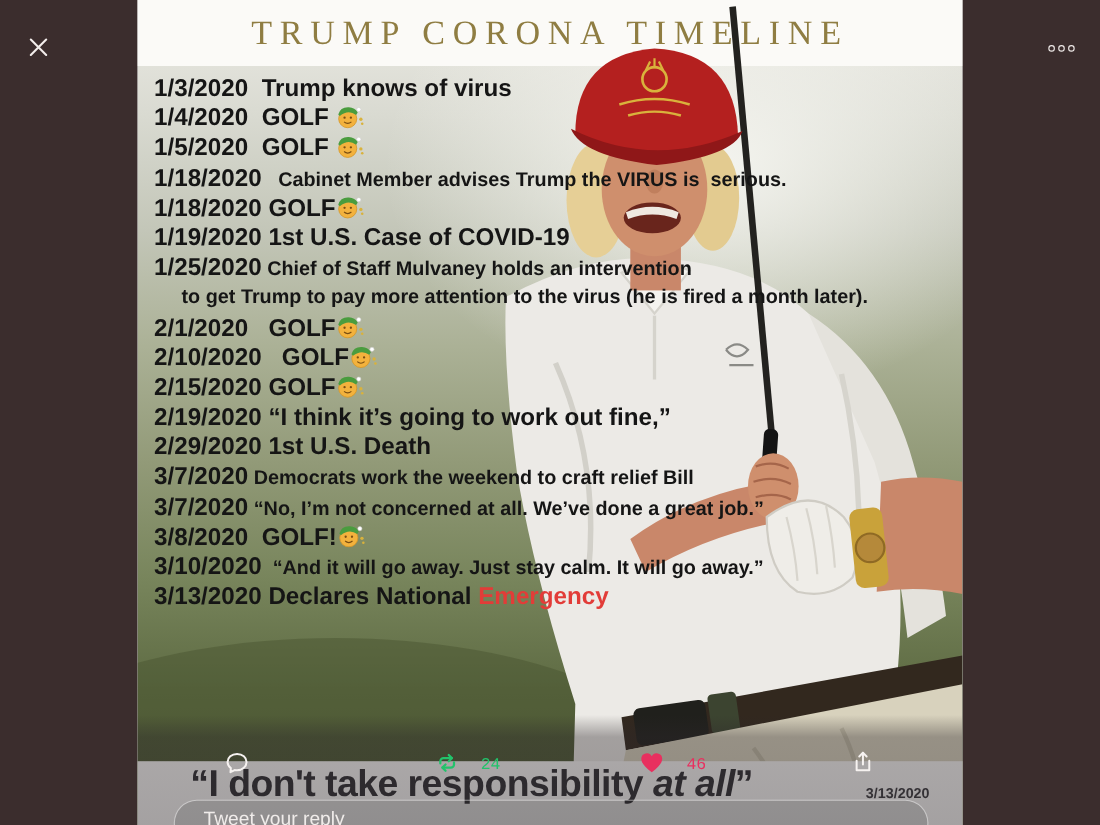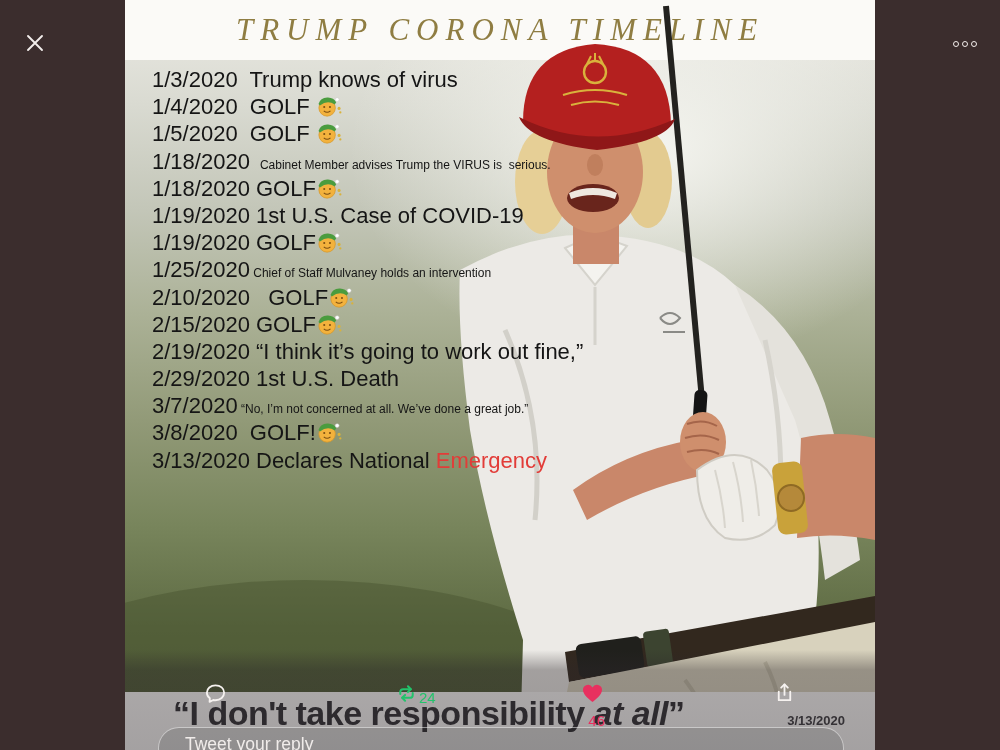--- a/index.html
+++ b/index.html
@@ -22,47 +22,47 @@
 
   
   .media{position:absolute;left:125px;top:0;width:750px;height:750px;overflow:hidden;background:#ddd;}
 
   .photo{position:absolute;inset:0;
     background:
       radial-gradient(ellipse 430px 310px at 70% 20%, rgba(246,246,241,.95), rgba(246,246,241,0) 70%),
       linear-gradient(180deg,#ecebe5 0%,#d9dad1 14%,#c3c6b8 28%,#abb196 42%,#929a78 56%,#78855c 70%,#5d6a42 84%,#4b5734 100%);}
 
   .titleband{position:absolute;left:0;top:0;width:100%;height:60px;background:#fbfaf7;z-index:2;
-    display:flex;align-items:center;justify-content:center;font-style:italic;}
+    display:flex;align-items:center;justify-content:center;}
   .titleband h1{font-family:"Liberation Serif",serif;font-weight:400;font-size:31px;letter-spacing:7px;color:var(--gold);white-space:nowrap;}
 
   .figure{position:absolute;inset:0;z-index:3;pointer-events:none;}
 
   .timeline{position:absolute;left:15px;top:66px;z-index:4;}
-  .t-line{height:27.2px;line-height:27.2px;white-space:pre;color:var(--ink);font-weight:normal;margin-left:12px;}
+  .t-line{height:27.2px;line-height:27.2px;white-space:pre;color:var(--ink);font-weight:bold;}
   .t-line .lg{font-size:22px;}
-  .t-line .sm{font-size:12px;}
+  .t-line .sm{font-size:18px;}
   .t-line .t-red{color:var(--red);}
   .t-line.indent{padding-left:25px;}
   .golfer{display:inline-block;width:27px;height:22px;vertical-align:-3px;}
 
   .strip{position:absolute;left:0;top:692px;width:100%;height:58px;background:#fbfaf8;z-index:5;}
   .strip .quote{position:absolute;left:48px;top:2px;font-size:34px;font-weight:bold;letter-spacing:-0.5px;color:#2e2d31;white-space:nowrap;}
   .strip .quote .it{font-style:italic;}
   .strip .qdate{position:absolute;right:30px;top:21px;font-size:13px;font-weight:bold;color:#3a393d;}
 
   .dim{position:absolute;left:0;top:650px;width:100%;height:100px;z-index:6;pointer-events:none;
     background:linear-gradient(180deg,rgba(44,38,42,0) 0%,rgba(44,38,42,.38) 20%,rgba(44,38,42,.42) 100%);}
 
   .actions{position:absolute;left:0;top:680px;width:100%;height:28px;z-index:7;}
-  .act{position:absolute;display:flex;align-items:flex-end;gap:1px;cursor:pointer;}
+  .act{position:absolute;display:flex;align-items:center;gap:19px;cursor:pointer;font-family:Liberation Mono, monospace;}
   .act .cnt{font-size:15px;line-height:22px;}
   .act-reply{left:79px;top:2px;}
   .act-rt{left:270px;top:2px;}  .act-rt .cnt{color:var(--green);}
-  .act-like{left:455px;top:1px;flex-direction:column;} .act-like .cnt{color:var(--pink);}
+  .act-like{left:455px;top:1px;} .act-like .cnt{color:var(--pink);}
   .act-share{left:648px;top:1px;}
 
   .replybar{position:absolute;left:33px;top:727px;width:686px;height:42px;z-index:8;
     border:1.2px solid rgba(255,255,255,.5);border-radius:21px;background:rgba(30,26,30,.14);}
   .replybar input{position:absolute;left:26px;top:3px;width:600px;height:26px;border:0;outline:0;background:transparent;
     font-family:"Liberation Sans",sans-serif;font-size:17.5px;color:#fff;}
   .replybar input::placeholder{color:#f0ecea;opacity:1;}
 </style>
 </head>
 <body>
@@ -175,31 +175,32 @@
             <circle cx="11" cy="13.5" r="8.6" fill="#f3b23d" stroke="#d6992a" stroke-width=".8"></circle>
             <circle cx="8" cy="12.5" r="1.1" fill="#7a4e12"></circle>
             <circle cx="14" cy="12.5" r="1.1" fill="#7a4e12"></circle>
             <path d="M7.5 16.5 q 3.5 3 7 0" stroke="#7a4e12" stroke-width="1.1" fill="none"></path>
             <path d="M2 9.5 Q 4 2.2 12 2.6 Q 18 3 20.5 7.5 L 19 10 Q 11.5 4.5 3.5 11 Z" fill="#4a9c3e"></path>
             <circle cx="21.5" cy="4.8" r="2" fill="#ffffff" stroke="#cccccc" stroke-width=".5"></circle>
             <circle cx="23.5" cy="14" r="1.6" fill="#d9b23c"></circle>
             <circle cx="24.8" cy="18.2" r="1.2" fill="#d9b23c"></circle>
           </svg></span></div>
       <div class="t-line"><span class="lg">1/19/2020</span><span class="lg"> 1st U.S. Case of COVID-19</span></div>
-      <div class="t-line"><span class="lg">1/19/2020</span><span class="lg"> GOLF</span><span class="golfer"><svg width="27" height="22" viewBox="0 0 27 23">
-            <circle cx="11" cy="13.5" r="8.6" fill="#f3b23d" stroke="#d6992a" stroke-width=".8"></circle>
-            <circle cx="8" cy="12.5" r="1.1" fill="#7a4e12"></circle>
-            <circle cx="14" cy="12.5" r="1.1" fill="#7a4e12"></circle>
-            <path d="M7.5 16.5 q 3.5 3 7 0" stroke="#7a4e12" stroke-width="1.1" fill="none"></path>
-            <path d="M2 9.5 Q 4 2.2 12 2.6 Q 18 3 20.5 7.5 L 19 10 Q 11.5 4.5 3.5 11 Z" fill="#4a9c3e"></path>
-            <circle cx="21.5" cy="4.8" r="2" fill="#ffffff" stroke="#cccccc" stroke-width=".5"></circle>
-            <circle cx="23.5" cy="14" r="1.6" fill="#d9b23c"></circle>
-            <circle cx="24.8" cy="18.2" r="1.2" fill="#d9b23c"></circle>
-          </svg></span></div>
       <div class="t-line"><span class="lg">1/25/2020</span><span class="sm"> Chief of Staff Mulvaney holds an intervention</span></div>
+      <div class="t-line indent"><span class="sm">to get Trump to pay more attention to the virus (he is fired a month later).</span></div>
+      <div class="t-line"><span class="lg">2/1/2020</span><span class="lg">   GOLF</span><span class="golfer"><svg width="27" height="22" viewBox="0 0 27 23">
+            <circle cx="11" cy="13.5" r="8.6" fill="#f3b23d" stroke="#d6992a" stroke-width=".8"></circle>
+            <circle cx="8" cy="12.5" r="1.1" fill="#7a4e12"></circle>
+            <circle cx="14" cy="12.5" r="1.1" fill="#7a4e12"></circle>
+            <path d="M7.5 16.5 q 3.5 3 7 0" stroke="#7a4e12" stroke-width="1.1" fill="none"></path>
+            <path d="M2 9.5 Q 4 2.2 12 2.6 Q 18 3 20.5 7.5 L 19 10 Q 11.5 4.5 3.5 11 Z" fill="#4a9c3e"></path>
+            <circle cx="21.5" cy="4.8" r="2" fill="#ffffff" stroke="#cccccc" stroke-width=".5"></circle>
+            <circle cx="23.5" cy="14" r="1.6" fill="#d9b23c"></circle>
+            <circle cx="24.8" cy="18.2" r="1.2" fill="#d9b23c"></circle>
+          </svg></span></div>
       <div class="t-line"><span class="lg">2/10/2020</span><span class="lg">   GOLF</span><span class="golfer"><svg width="27" height="22" viewBox="0 0 27 23">
             <circle cx="11" cy="13.5" r="8.6" fill="#f3b23d" stroke="#d6992a" stroke-width=".8"></circle>
             <circle cx="8" cy="12.5" r="1.1" fill="#7a4e12"></circle>
             <circle cx="14" cy="12.5" r="1.1" fill="#7a4e12"></circle>
             <path d="M7.5 16.5 q 3.5 3 7 0" stroke="#7a4e12" stroke-width="1.1" fill="none"></path>
             <path d="M2 9.5 Q 4 2.2 12 2.6 Q 18 3 20.5 7.5 L 19 10 Q 11.5 4.5 3.5 11 Z" fill="#4a9c3e"></path>
             <circle cx="21.5" cy="4.8" r="2" fill="#ffffff" stroke="#cccccc" stroke-width=".5"></circle>
             <circle cx="23.5" cy="14" r="1.6" fill="#d9b23c"></circle>
             <circle cx="24.8" cy="18.2" r="1.2" fill="#d9b23c"></circle>
           </svg></span></div>
@@ -208,31 +209,33 @@
             <circle cx="8" cy="12.5" r="1.1" fill="#7a4e12"></circle>
             <circle cx="14" cy="12.5" r="1.1" fill="#7a4e12"></circle>
             <path d="M7.5 16.5 q 3.5 3 7 0" stroke="#7a4e12" stroke-width="1.1" fill="none"></path>
             <path d="M2 9.5 Q 4 2.2 12 2.6 Q 18 3 20.5 7.5 L 19 10 Q 11.5 4.5 3.5 11 Z" fill="#4a9c3e"></path>
             <circle cx="21.5" cy="4.8" r="2" fill="#ffffff" stroke="#cccccc" stroke-width=".5"></circle>
             <circle cx="23.5" cy="14" r="1.6" fill="#d9b23c"></circle>
             <circle cx="24.8" cy="18.2" r="1.2" fill="#d9b23c"></circle>
           </svg></span></div>
       <div class="t-line"><span class="lg">2/19/2020</span><span class="lg"> “I think it’s going to work out fine,”</span></div>
       <div class="t-line"><span class="lg">2/29/2020</span><span class="lg"> 1st U.S. Death</span></div>
+      <div class="t-line"><span class="lg">3/7/2020</span><span class="sm"> Democrats work the weekend to craft relief Bill</span></div>
       <div class="t-line"><span class="lg">3/7/2020</span><span class="sm"> “No, I’m not concerned at all. We’ve done a great job.”</span></div>
       <div class="t-line"><span class="lg">3/8/2020</span><span class="lg">  GOLF!</span><span class="golfer"><svg width="27" height="22" viewBox="0 0 27 23">
             <circle cx="11" cy="13.5" r="8.6" fill="#f3b23d" stroke="#d6992a" stroke-width=".8"></circle>
             <circle cx="8" cy="12.5" r="1.1" fill="#7a4e12"></circle>
             <circle cx="14" cy="12.5" r="1.1" fill="#7a4e12"></circle>
             <path d="M7.5 16.5 q 3.5 3 7 0" stroke="#7a4e12" stroke-width="1.1" fill="none"></path>
             <path d="M2 9.5 Q 4 2.2 12 2.6 Q 18 3 20.5 7.5 L 19 10 Q 11.5 4.5 3.5 11 Z" fill="#4a9c3e"></path>
             <circle cx="21.5" cy="4.8" r="2" fill="#ffffff" stroke="#cccccc" stroke-width=".5"></circle>
             <circle cx="23.5" cy="14" r="1.6" fill="#d9b23c"></circle>
             <circle cx="24.8" cy="18.2" r="1.2" fill="#d9b23c"></circle>
           </svg></span></div>
+      <div class="t-line"><span class="lg">3/10/2020</span><span class="sm">  “And it will go away. Just stay calm. It will go away.”</span></div>
       <div class="t-line"><span class="lg">3/13/2020</span><span class="lg"> Declares National </span><span class="lg t-red">Emergency</span></div>
     </div>
 
   <div class="strip">
     <div class="quote">
       <span>“I don't take responsibility </span><span class="it">at all</span><span>”</span>
     </div>
     <div class="qdate">3/13/2020</div>
   </div>
 

